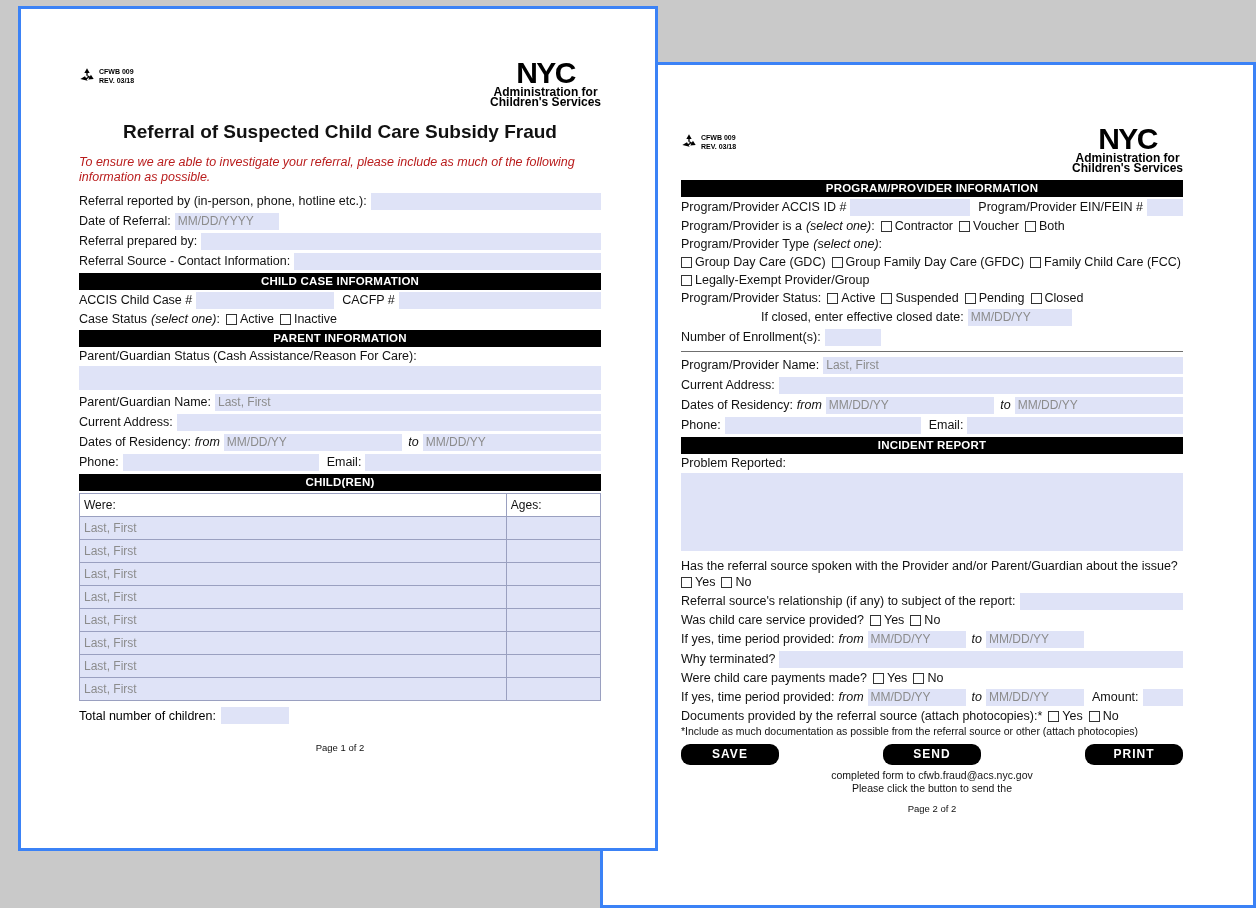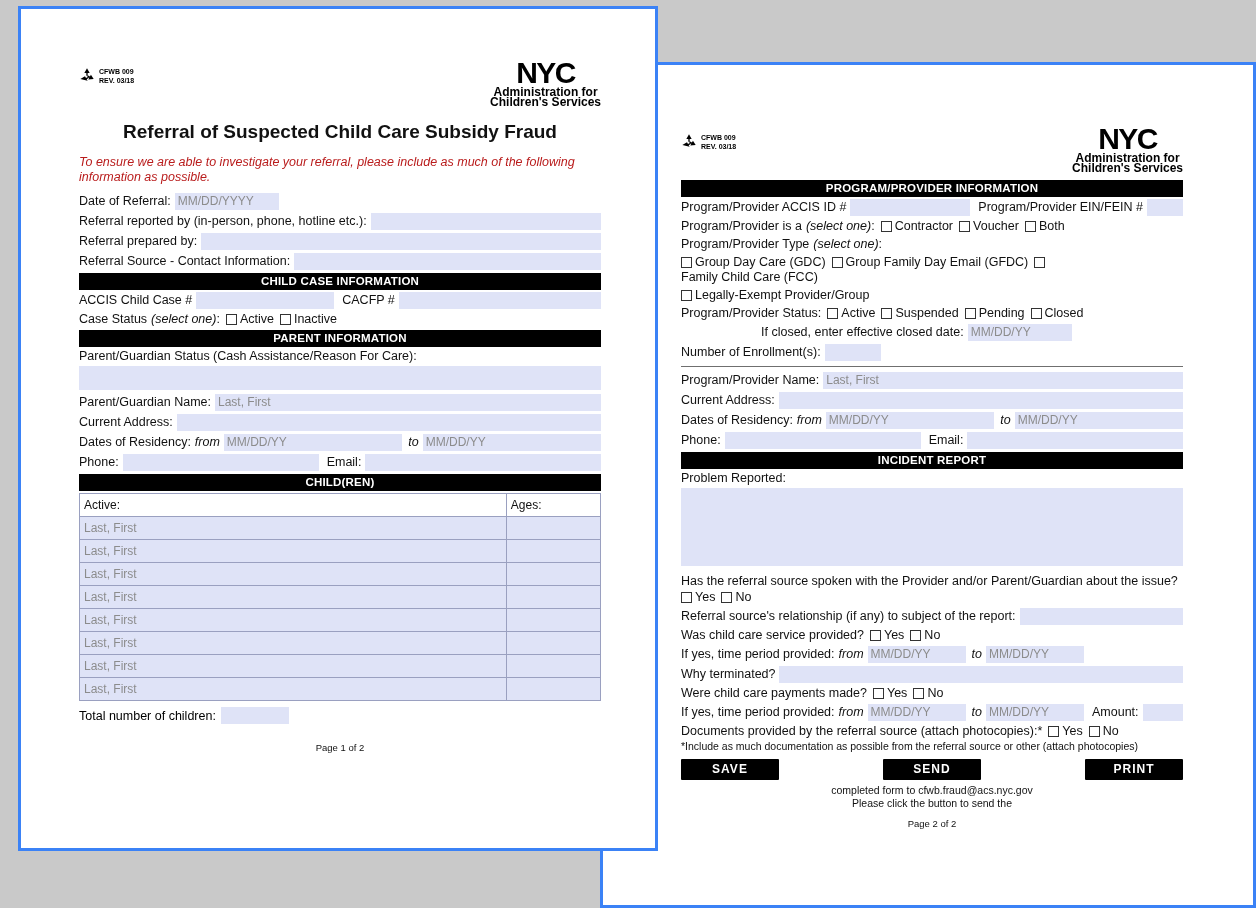--- a/index.html
+++ b/index.html
@@ -169,21 +169,21 @@
   }
   .btn {
     background: #000;
     color: #fff;
     font-size: 12px;
     font-weight: bold;
     letter-spacing: 1px;
     width: 98px;
     text-align: center;
     padding: 3px 0 4px 0;
-    border-radius: 1px;
+    border-radius: 9px;
   }
   .send-note {
     text-align: center;
     font-size: 10.5px;
     line-height: 13px;
     margin-top: 4px;
     color: #111;
   }
   .small-note {
     font-size: 10.5px;
@@ -242,21 +242,21 @@
 
       <div class="row">
         <span class="lbl">Program/Provider Type</span>
         <span class="lbl it" style="margin-left:4px;">(select one)</span>
         <span class="lbl">:</span>
       </div>
       <div class="row inline-cbs">
         <span class="cb first" style="margin-left:0;"></span>
         <span class="cbtext">Group Day Care (GDC)</span>
         <span class="cb"></span>
-        <span class="cbtext">Group Family Day Email (GFDC)</span>
+        <span class="cbtext">Group Family Day Care (GFDC)</span>
         <span class="cb"></span>
         <span class="cbtext">Family Child Care (FCC)</span>
       </div>
       <div class="row inline-cbs">
         <span class="cb first" style="margin-left:0;"></span>
         <span class="cbtext">Legally-Exempt Provider/Group</span>
       </div>
 
       <div class="row inline-cbs">
         <span class="lbl">Program/Provider Status:</span>
@@ -404,26 +404,26 @@
           <div class="nyc-word">NYC</div>
           <div class="nyc-sub">Administration for</div>
           <div class="nyc-sub">Children's Services</div>
         </div>
       </div>
 
       <h1 class="title">Referral of Suspected Child Care Subsidy Fraud</h1>
       <p class="intro">To ensure we are able to investigate your referral, please include as much of the following information as possible.</p>
 
       <div class="row">
+        <span class="lbl">Referral reported by (in-person, phone, hotline etc.):</span>
+        <span class="fld"></span>
+      </div>
+      <div class="row">
         <span class="lbl">Date of Referral:</span>
         <span class="fld fixed ph" style="width:104px;">MM/DD/YYYY</span>
-      </div>
-      <div class="row">
-        <span class="lbl">Referral reported by (in-person, phone, hotline etc.):</span>
-        <span class="fld"></span>
       </div>
       <div class="row">
         <span class="lbl">Referral prepared by:</span>
         <span class="fld"></span>
       </div>
       <div class="row">
         <span class="lbl">Referral Source - Contact Information:</span>
         <span class="fld"></span>
       </div>
 
@@ -475,21 +475,21 @@
         <span class="gap"></span>
         <span class="lbl">Email:</span>
         <span class="fld"></span>
       </div>
 
       <div class="section-bar">CHILD(REN)</div>
 
       <table class="tbl">
         <thead>
           <tr>
-            <th>Active:</th>
+            <th>Were:</th>
             <th style="width:85px;">Ages:</th>
           </tr>
         </thead>
         <tbody>
           <tr>
             <td class="name">Last, First</td>
             <td class="age"></td>
           </tr>
           <tr>
             <td class="name">Last, First</td>

